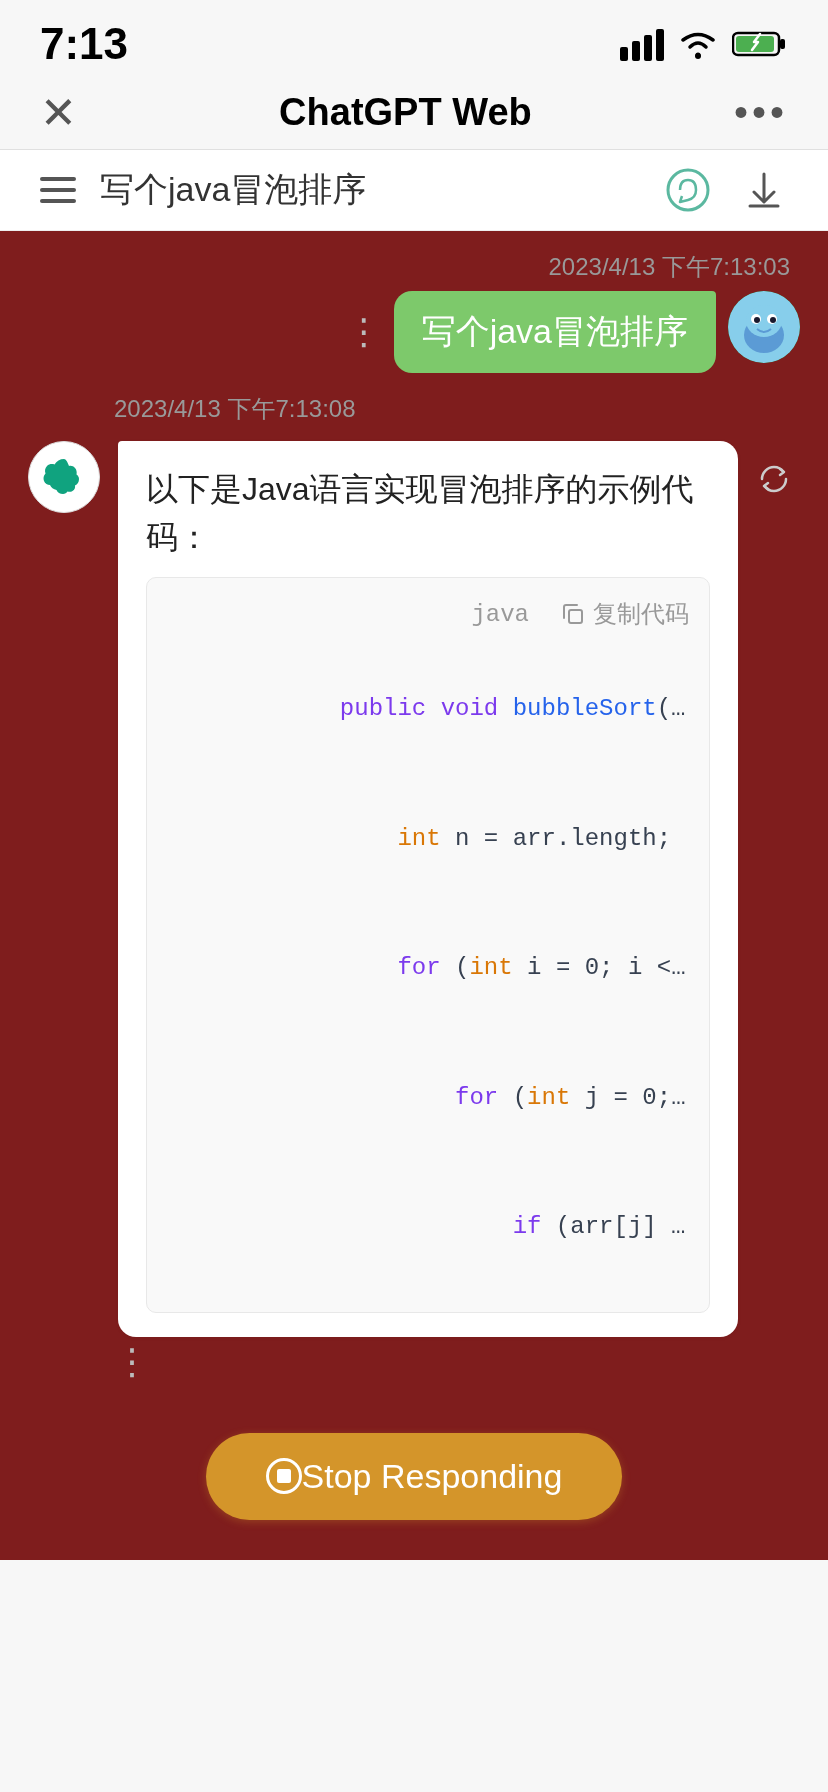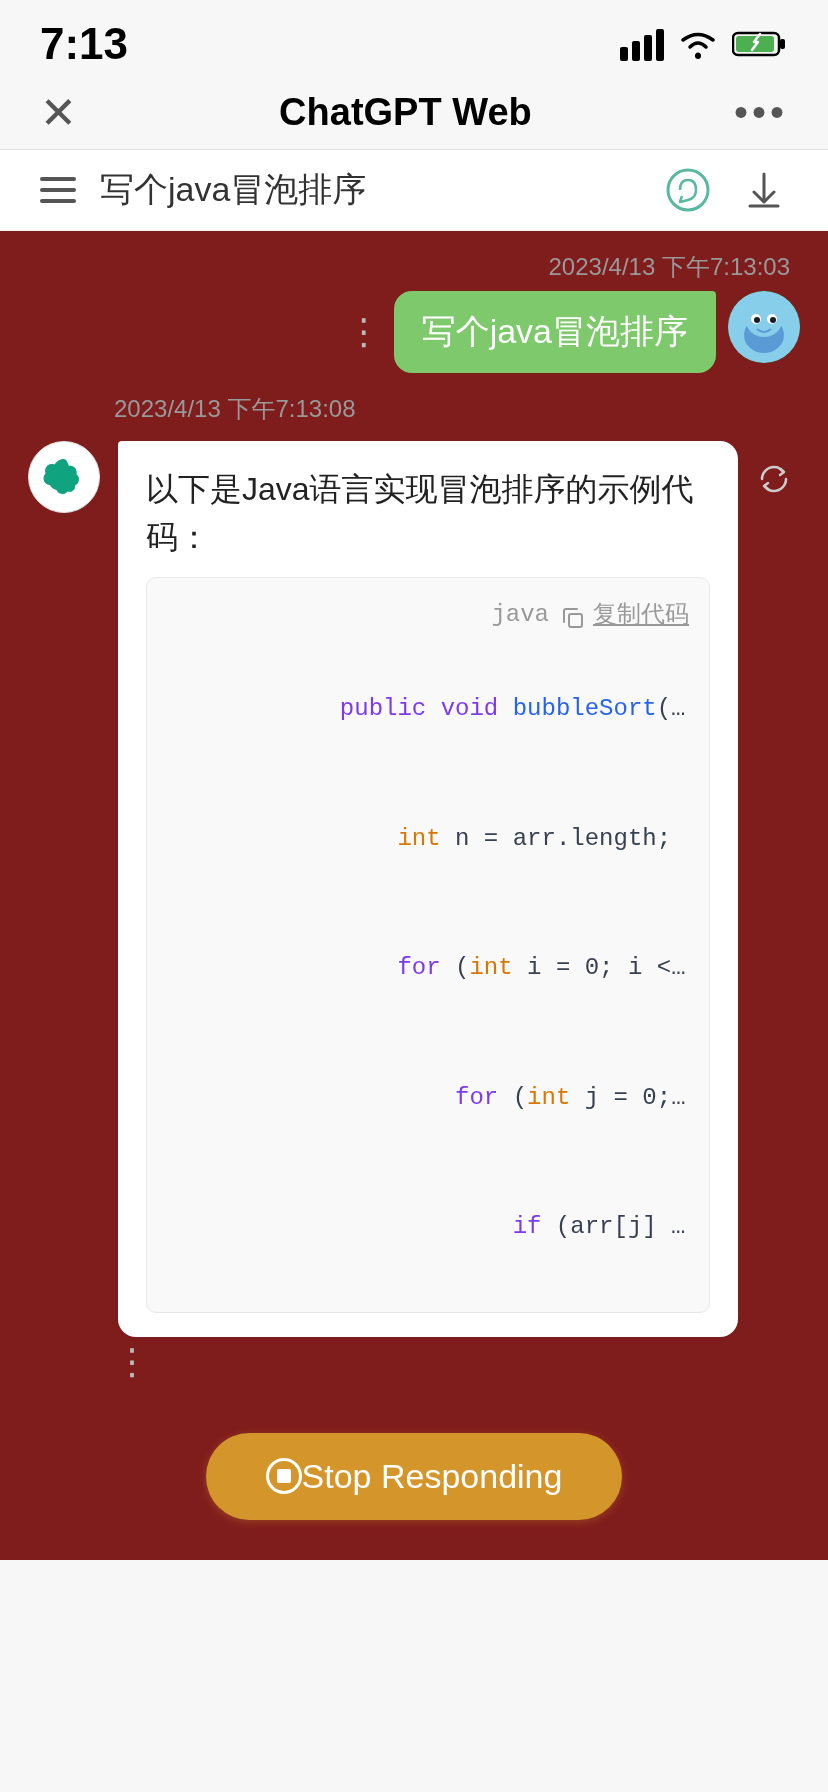--- a/index.html
+++ b/index.html
@@ -214,33 +214,32 @@
       border-radius: 10px;
       padding: 20px;
       font-family: 'Courier New', monospace;
       font-size: 24px;
       overflow: hidden;
     }
     .code-header {
       display: flex;
       justify-content: flex-end;
       align-items: center;
-      gap: 12px;
+      gap: 32px;
       margin-bottom: 14px;
       color: #999;
       font-size: 24px;
     }
     .copy-code-btn {
       color: #999;
       font-size: 24px;
       cursor: pointer;
       display: flex;
-      align-items: flex-end;
+      align-items: center;
       gap: 8px;
-      text-decoration: underline;
     }
     .code-line {
       line-height: 1.8;
       white-space: pre;
       overflow: hidden;
       text-overflow: ellipsis;
     }
     .kw-purple { color: #7c3aed; }
     .kw-blue { color: #2563eb; }
     .kw-orange { color: #d97706; }

